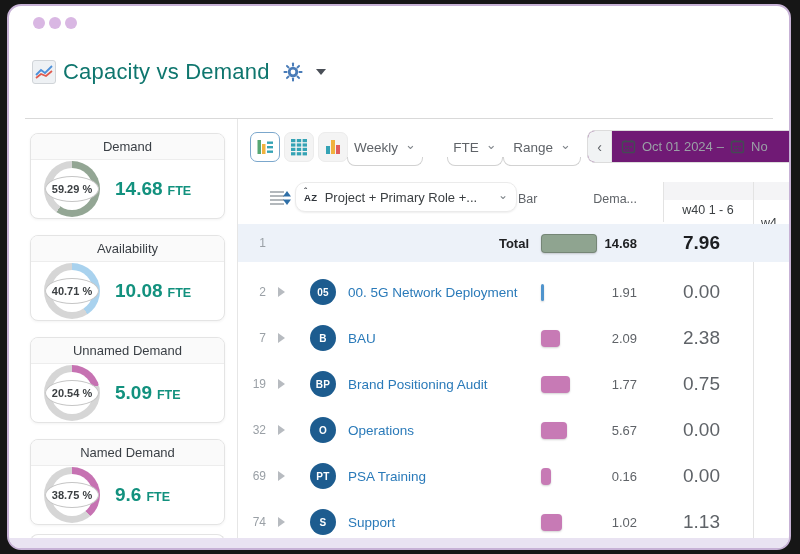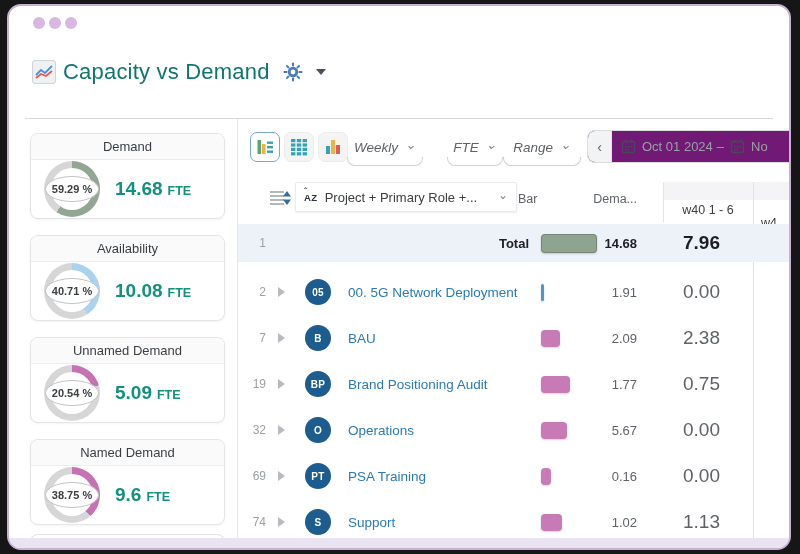--- a/index.html
+++ b/index.html
@@ -42,56 +42,56 @@
   .card-sliver { position:absolute; left:21px; top:528px; width:195px; height:8px;
     background:#fff; border:1px solid #e4e4e4; border-bottom:none; border-radius:8px 8px 0 0; }
 
   
   .view-btn { position:absolute; top:126px; width:30px; height:30px; border-radius:7px;
     display:flex; align-items:center; justify-content:center; background:#fff; }
   .view-btn.sel { border:1.5px solid #7ba7cc; }
   .view-btn.plain { background:#f4f4f4; border:1px solid #ececec; }
   .dd { position:absolute; top:131px; }
   .dd-label { display:flex; align-items:center; justify-content:center; gap:7px; height:20px;
-    font-size:13.5px; color:#5f6368;font-style:italic; }
+    font-size:13.5px; color:#5f6368; }
   .dd-label::after { content:"⌄"; font-size:13px; color:#80868b; margin-top:-6px; }
   .dd-underline { height:9px; border:1px solid #d2d2d2; border-top:none; border-radius:0 0 8px 8px; margin-top:0px; }
   .datebox { position:absolute; left:578px; top:124px; width:214px; height:33px;
     border:1px solid #dcdcdc; border-radius:8px; display:flex; align-items:center; background:#701a75; }
   .datebox .chev { width:24px; height:100%; background:#f1f3f4; border-right:1px solid #e3e3e3;
     border-radius:7px 0 0 7px; display:flex; align-items:center; justify-content:center;
     color:#5f6368; font-size:14px; }
   .datebox .chev::after { content:"‹"; }
   .datebox .dtext { font-size:13px; color:#9aa0a6; white-space:nowrap; }
   .datebox .cal { margin:0 6px 0 9px; display:flex; }
 
   
   .th-grayband { position:absolute; left:654px; top:176px; width:126px; height:18px; background:#f4f4f6; }
   .vline-w1 { position:absolute; left:654px; top:176px; width:1px; height:40px; background:#e3e3e3; }
   .vline-w2 { position:absolute; left:744px; top:176px; width:1px; height:356px; background:#e3e3e3; }
   .sort-icon { position:absolute; left:259px; top:181px; }
   .group-pill { position:absolute; left:286px; top:176px; width:222px; height:30px; background:#fff;
-    border:1px solid #ebebeb; border-radius:2px; box-shadow:0 1px 2px rgba(0,0,0,.07);
+    border:1px solid #ebebeb; border-radius:10px; box-shadow:0 1px 2px rgba(0,0,0,.07);
     display:flex; align-items:center; padding:0 8px; gap:7px; }
   .az { position:relative; font-size:9.5px; font-weight:bold; color:#30353b; letter-spacing:.5px; }
   .az::before { content:"ˆ"; position:absolute; left:0px; top:-6px; font-size:9px; color:#30353b; }
   .group-label { font-size:13px; color:#3c4043; white-space:nowrap; overflow:hidden; flex:1; }
   .group-pill::after { content:"⌄"; font-size:12px; color:#80868b; margin-top:-5px; }
   .th-bar { position:absolute; left:509px; top:186px; font-size:12.5px; color:#5f6368; }
   .th-demand { position:absolute; left:560px; top:186px; width:68px; text-align:right; font-size:12.5px; color:#5f6368; }
   .th-w1 { position:absolute; left:654px; top:197px; width:90px; text-align:center; font-size:12.5px; color:#3c4043; }
   .th-w2 { position:absolute; left:752px; top:210px; font-size:12.5px; color:#3c4043; }
 
   
   .trow { position:absolute; left:229px; right:0; height:46px; display:flex; align-items:center; padding-left:10px; }
   .trow.total { top:218px; height:38px; background:#edf2f9; }
   .c-num { width:18px; text-align:right; font-size:12px; color:#9aa0a6; flex:0 0 auto; }
   .c-caret { width:30px; display:flex; justify-content:center; flex:0 0 auto; }
   .tri { width:0; height:0; border-top:5px solid transparent; border-bottom:5px solid transparent; border-left:7px solid #b7bbc0; }
-  .c-badge { width:40px; display:flex; justify-content:center; padding-left:4px; flex:0 0 auto; }
+  .c-badge { width:40px; display:flex; justify-content:flex-end; padding-left:4px; flex:0 0 auto; }
   .badge { width:26px; height:26px; border-radius:50%; background:#1d5c8f; color:#fff;
     font-size:10px; font-weight:bold; display:flex; align-items:center; justify-content:center; letter-spacing:.3px; }
   .c-name { flex:1; font-size:13.5px; color:#2a7ab9; font-weight:500; white-space:nowrap; overflow:hidden;margin-left:12px; }
   .c-name.total-label { text-align:right; color:#202124; font-weight:bold; font-size:13px; padding-right:8px; }
   .c-bar { width:60px; flex:0 0 auto; display:flex; align-items:center; }
   .bar { height:17px; border-radius:4px; margin-left:4px; box-shadow:0 1px 2px rgba(0,0,0,.18); }
   .bar.total-bar { height:19px; border:1px solid rgba(0,0,0,.18); }
   .c-demand { width:40px; flex:0 0 auto; text-align:right; font-size:13px; color:#5f6368; white-space:nowrap; }
   .c-week1 { width:88px; flex:0 0 auto; text-align:right; padding-right:5px; font-size:19px; color:#5f6368; }
   .c-week2 { width:64px; flex:0 0 auto; }

